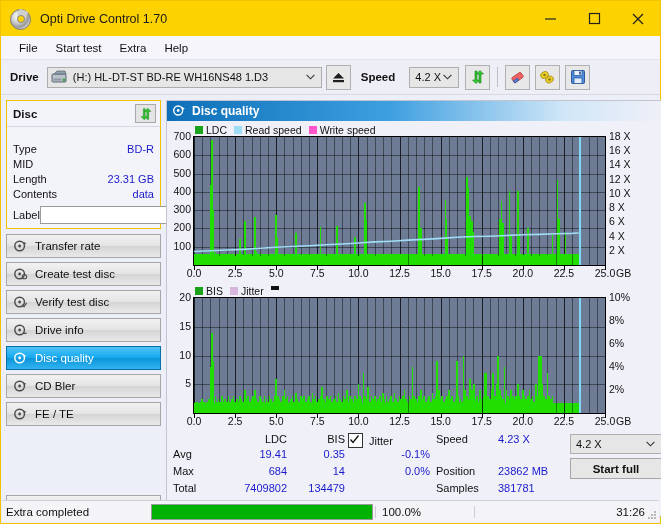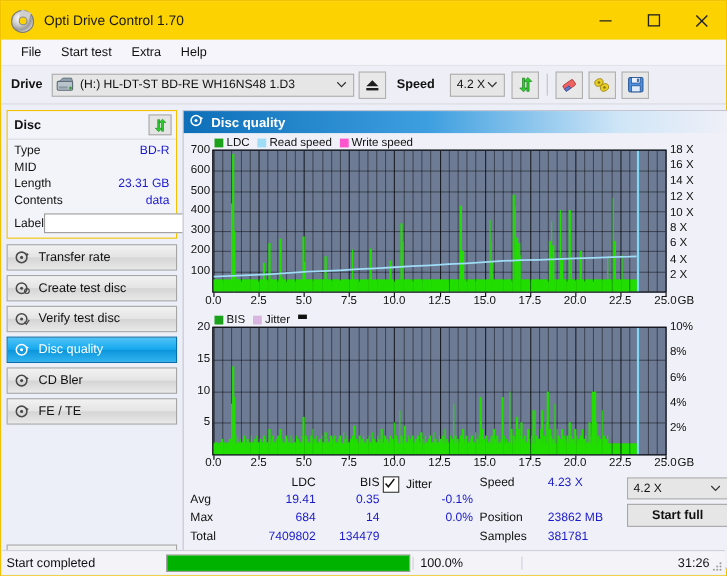--- a/index.html
+++ b/index.html
@@ -78,21 +78,21 @@
   }
   .discbox-head{
     display:flex;align-items:center;justify-content:space-between;
     padding:3px 4px 3px 6px;border-bottom:1px solid #d8d8e0;
   }
   .discbox-head .t{font-weight:bold;font-size:11.5px;color:#111;}
   .minibtn{
     width:21px;height:19px;border:1px solid #a9a9a9;background:#e4e4e4;
     display:flex;align-items:center;justify-content:center;box-sizing:border-box;
   }
-  .disc-rows{padding:3px 6px 4px 6px;}
+  .disc-rows{padding:3px 6px 4px 6px;margin-top:12px;}
   .drow{display:flex;justify-content:space-between;font-size:11px;line-height:15px;}
   .drow .k{color:#111;}
   .drow .v{color:#1a1acc;}
   .labelrow{display:flex;align-items:center;margin-top:3px;}
   .labelrow .k{width:38px;font-size:11px;color:#111;}
   .lbl-input{
     flex:1;height:18px;background:#fff;border:1px solid #9a9a9a;box-sizing:border-box;
     margin-right:4px;font-size:11px;
   }
   .navlist{margin-top:5px;display:flex;flex-direction:column;gap:4px;}
@@ -344,20 +344,30 @@
         </div>
         <div class="navbtn">
           <span class="navicon">
             <svg width="15" height="14" viewBox="0 0 16 16">
                 <circle cx="7" cy="8" r="5.5" fill="none" stroke="#4a4a4a" stroke-width="1.6"></circle>
                 <circle cx="7" cy="8" r="1.6" fill="#4a4a4a"></circle>
                 <path d="M10 11 L12 13.5 L15 9" fill="none" stroke="#4a4a4a" stroke-width="1.3"></path>
               </svg>
           </span>
           <span class="nlabel">Verify test disc</span>
+        </div>
+        <div class="navbtn">
+          <span class="navicon">
+            <svg width="15" height="14" viewBox="0 0 16 16">
+                <circle cx="7" cy="8" r="5.5" fill="none" stroke="#4a4a4a" stroke-width="1.6"></circle>
+                <circle cx="7" cy="8" r="1.6" fill="#4a4a4a"></circle>
+                <rect x="11" y="11" width="4" height="1.5" fill="#4a4a4a"></rect>
+              </svg>
+          </span>
+          <span class="nlabel">Drive info</span>
         </div>
         <div class="navbtn active">
           <span class="navicon">
             <svg width="15" height="14" viewBox="0 0 16 16">
                 <circle cx="7" cy="8" r="5.5" fill="none" stroke="#ffffff" stroke-width="1.6"></circle>
                 <circle cx="7" cy="8" r="1.6" fill="#ffffff"></circle>
                 <path d="M11.5 4 L14.5 5.5 L12 7.5 Z" fill="#ffffff"></path>
               </svg>
           </span>
           <span class="nlabel">Disc quality</span>
@@ -1179,21 +1189,21 @@
                 </svg>
             </div>
           </div>
           <div class="btnstd" style="height:21px;font-weight:bold;">Start full</div>
         </div>
       </div>
     </div>
   </div>
 
   <div class="statusbar">
-    <div class="sb-text">Start completed</div>
+    <div class="sb-text">Extra completed</div>
     <div class="sb-prog">
       <div class="sb-fill" id="sb-fill" style="width: 100%;"></div>
     </div>
     <div class="sb-pct">100.0%</div>
     <div class="sb-time">31:26</div>
     <div class="grip">
       <svg width="10" height="10" viewBox="0 0 10 10">
         <circle cx="8" cy="8" r="0.9" fill="#9a9a9a"></circle>
           <circle cx="5" cy="8" r="0.9" fill="#9a9a9a"></circle>
         <circle cx="8" cy="5" r="0.9" fill="#9a9a9a"></circle>

